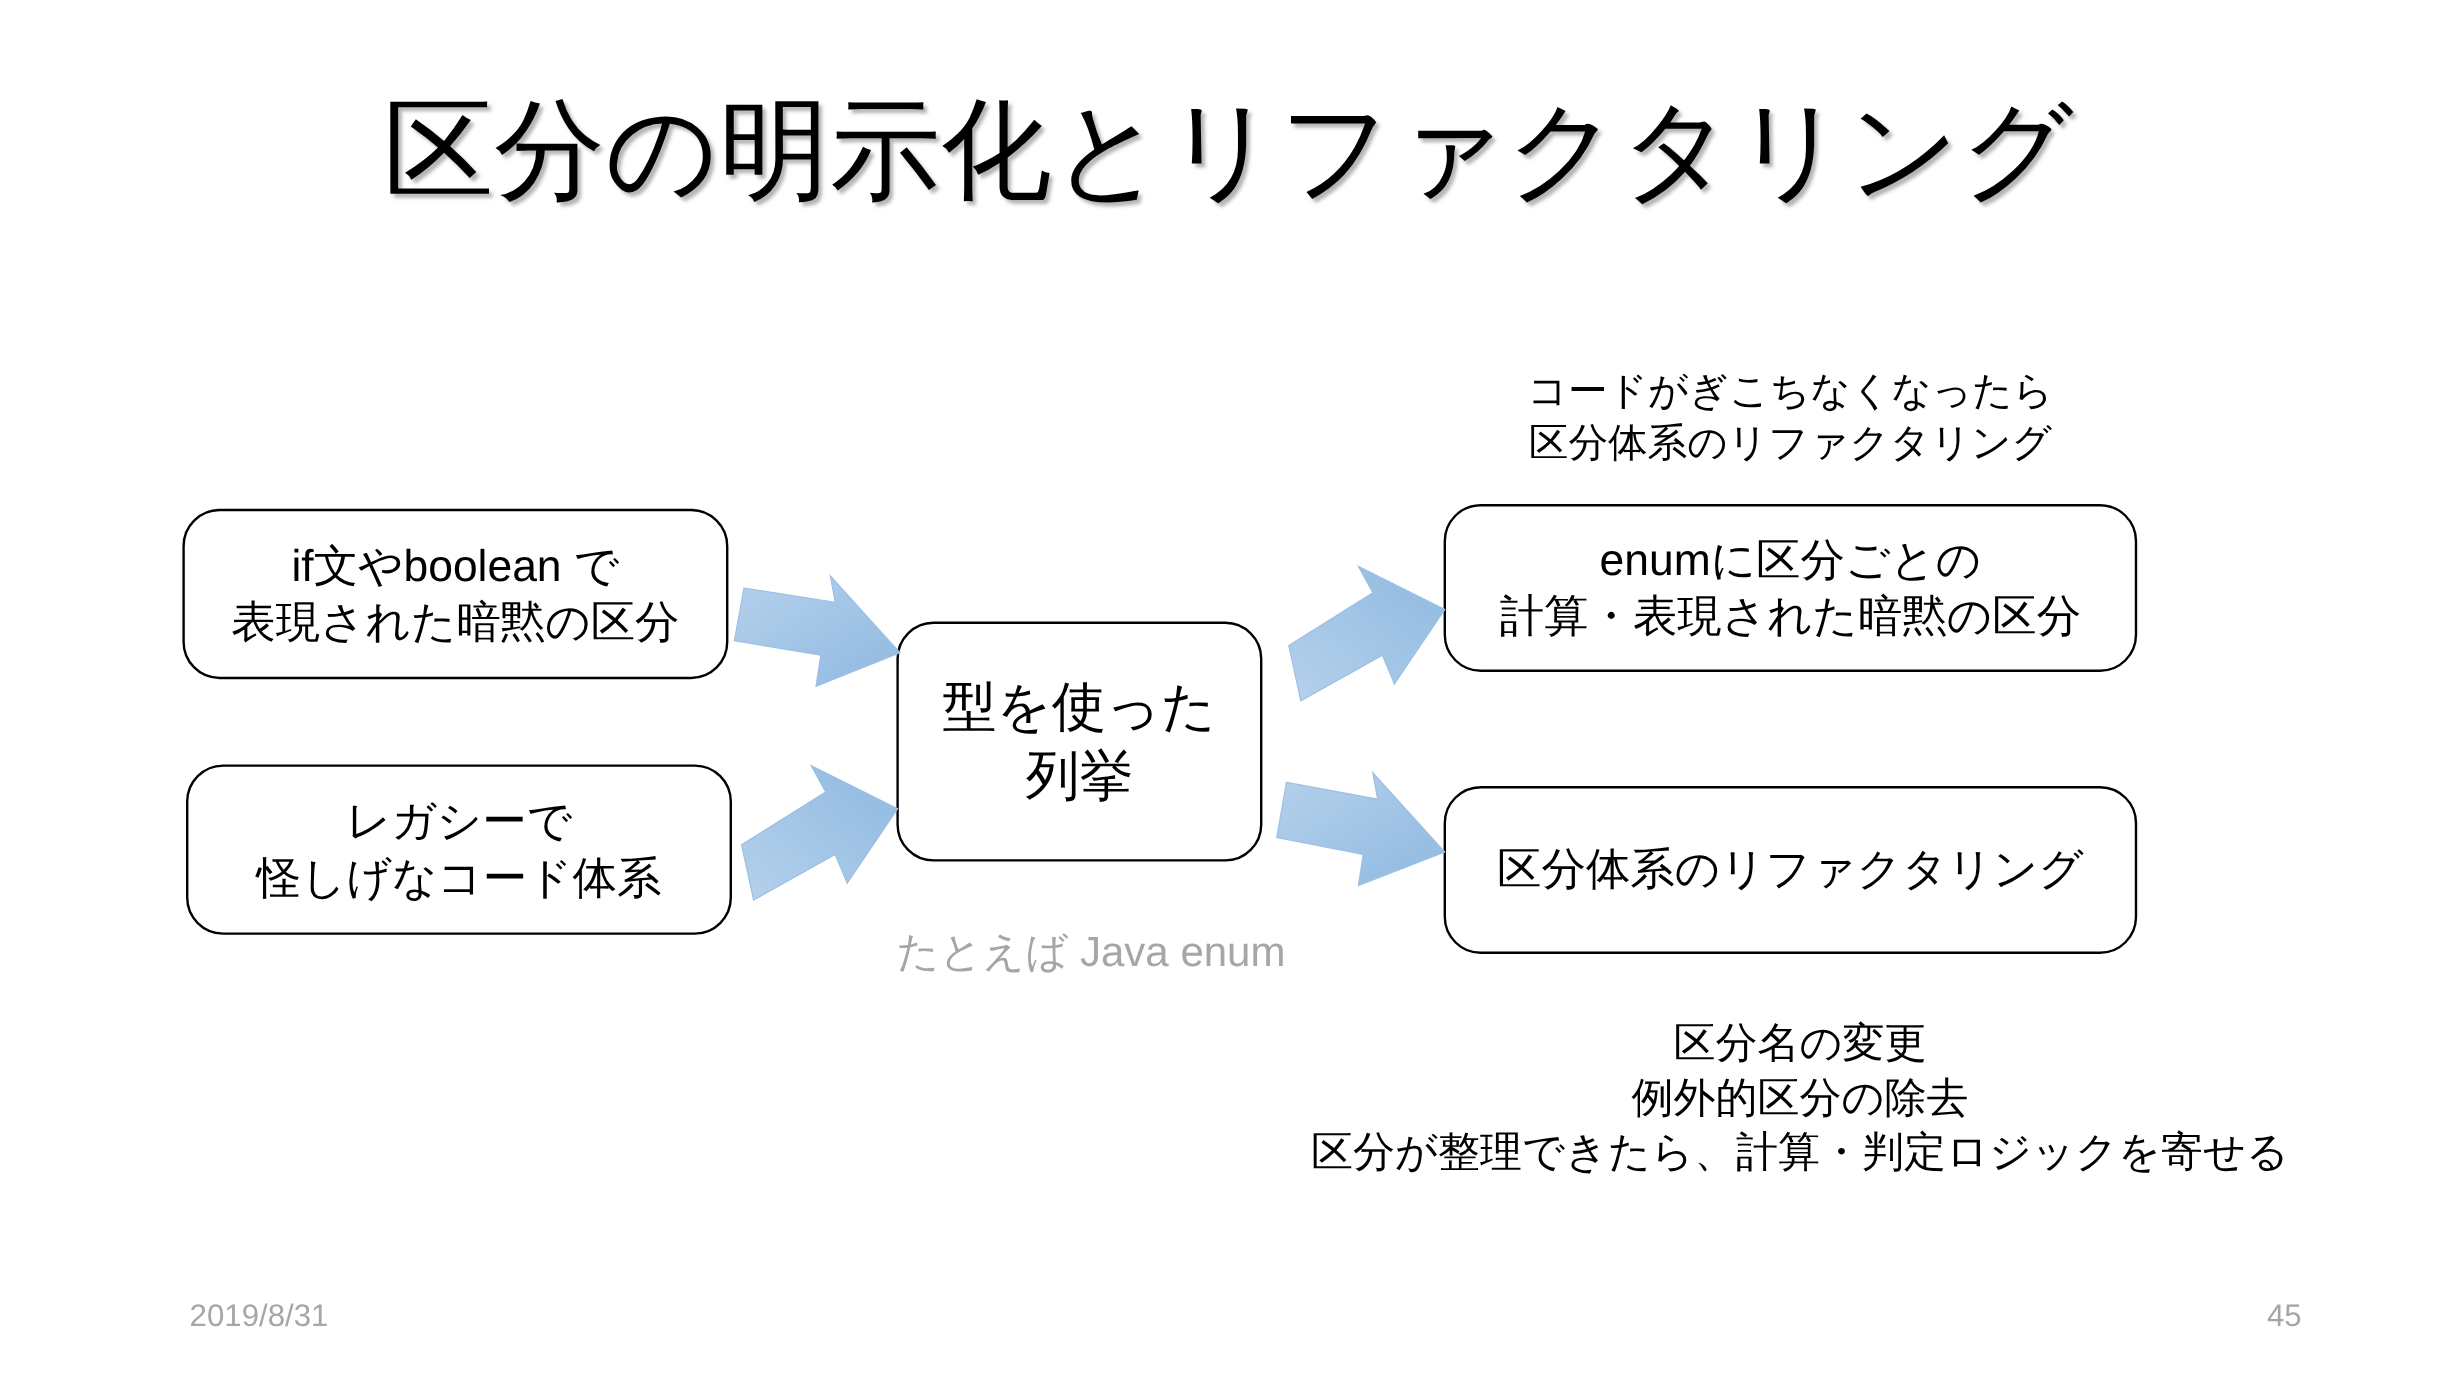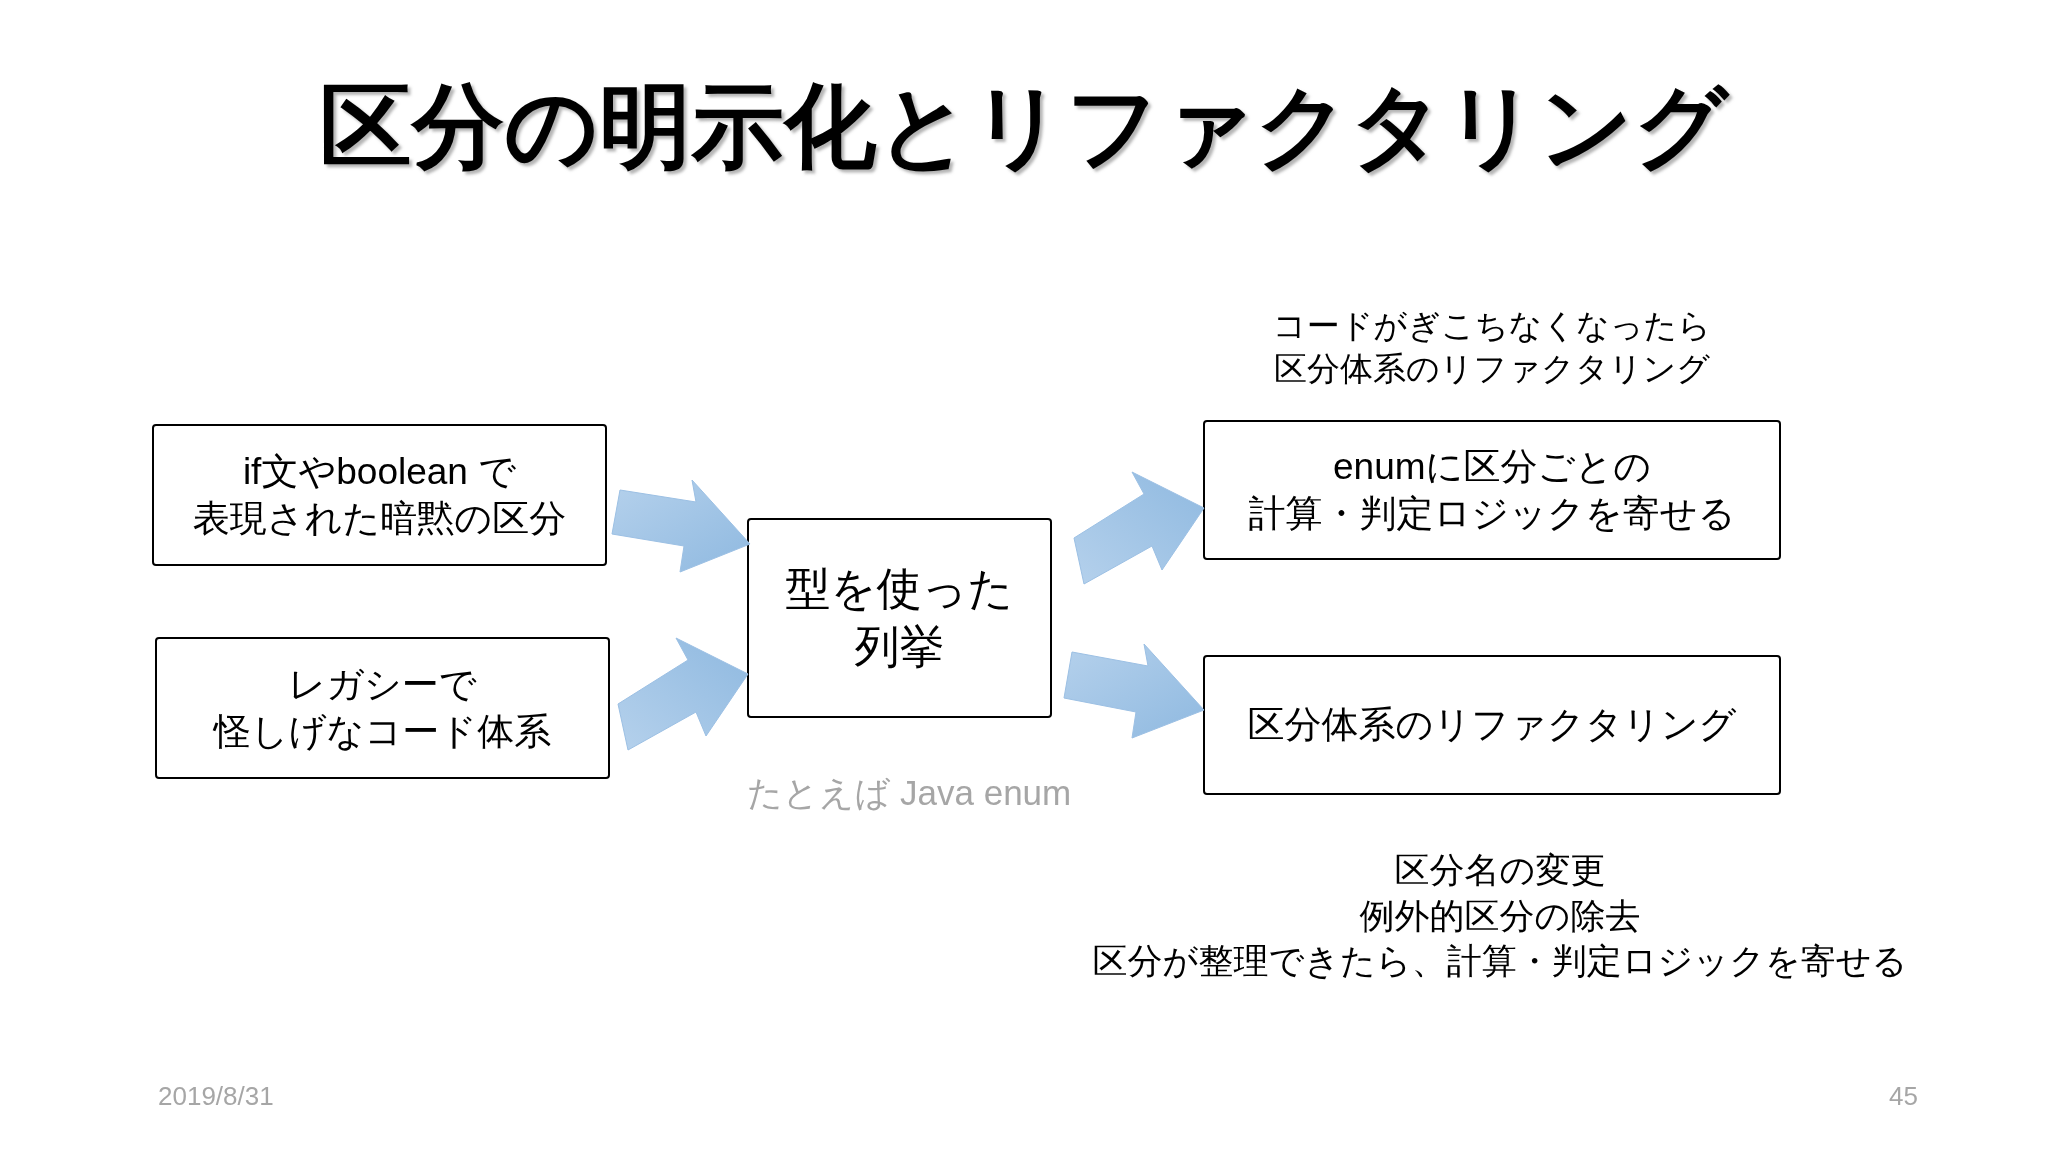--- a/index.html
+++ b/index.html
@@ -19,35 +19,35 @@
   }
 
   
   #slide-title {
     position: absolute;
     left: 0;
     top: 78px;
     width: 2048px;
     text-align: center;
     font-size: 92px;
-    font-weight: 700;
+    font-weight: 400;
     line-height: 1.05;
     color: #000000;
     letter-spacing: 0.5px;
     text-shadow: 3px 3px 3px rgba(120,120,120,0.55);
     white-space: nowrap;
   }
 
   
   .node {
     position: absolute;
     box-sizing: border-box;
     background: #ffffff;
     border: 2.5px solid #000000;
-    border-radius: 4px;
+    border-radius: 31px;
     display: flex;
     flex-direction: column;
     align-items: center;
     justify-content: center;
     color: #000000;
     line-height: 1.28;
     text-align: center;
   }
   .node .ln { display: block; white-space: nowrap; }
 
@@ -126,21 +126,21 @@
     <span class="ln">怪しげなコード体系</span>
   </div>
 
   <div class="node" id="node-enum-type">
     <span class="ln">型を使った</span>
     <span class="ln">列挙</span>
   </div>
 
   <div class="node" id="node-enum-logic">
     <span class="ln">enumに区分ごとの</span>
-    <span class="ln">計算・判定ロジックを寄せる</span>
+    <span class="ln">計算・表現された暗黙の区分</span>
   </div>
 
   <div class="node" id="node-refactor">
     <span class="ln">区分体系のリファクタリング</span>
   </div>
 
   <div class="arrow" id="arrow-left-upper">
     <svg width="150" height="120" viewBox="0 0 150 120">
       <defs>
         <linearGradient id="agrad1" x1="0" y1="0" x2="1" y2="1">

